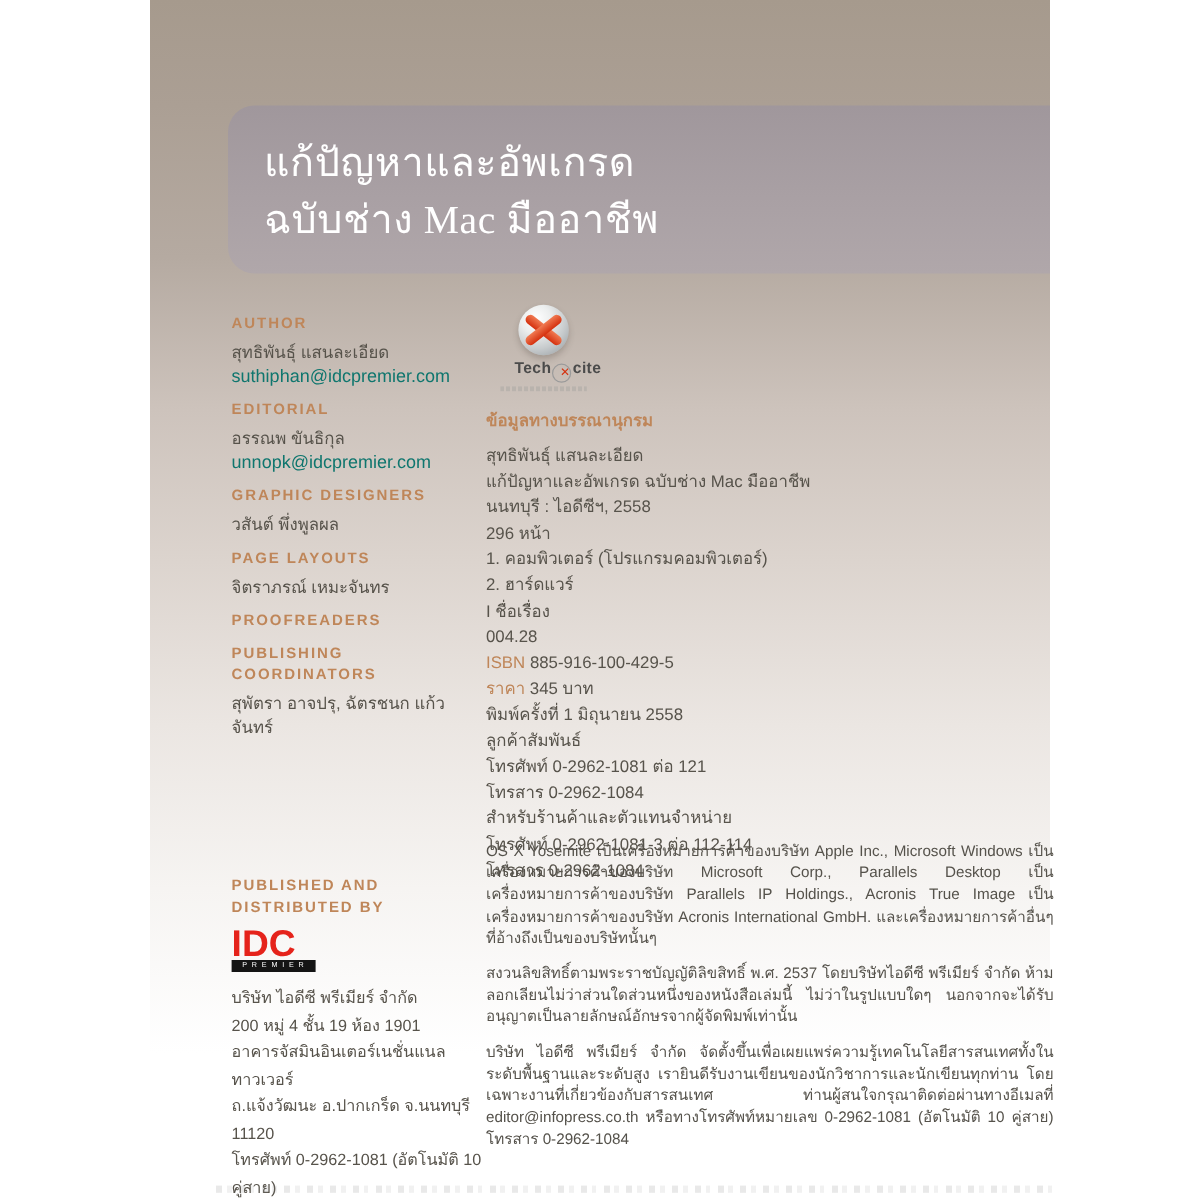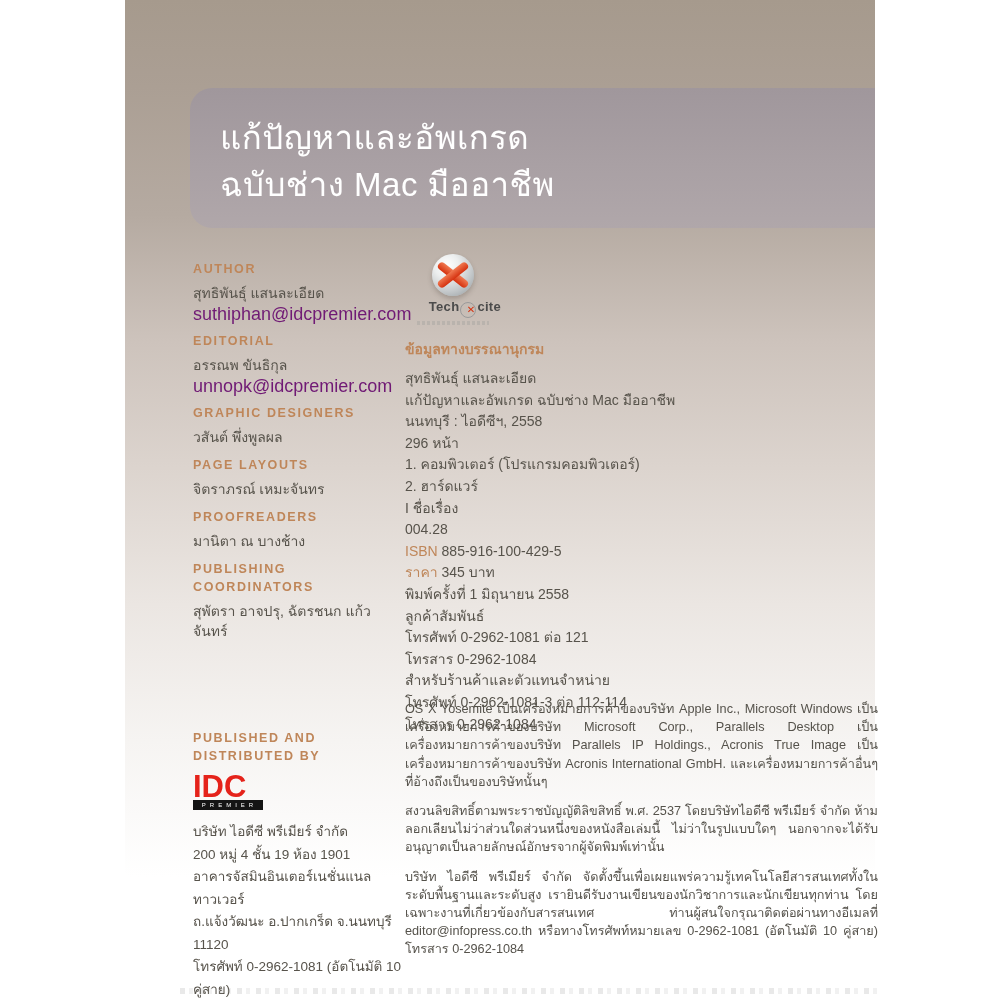--- a/index.html
+++ b/index.html
@@ -12,29 +12,29 @@
       background:linear-gradient(180deg,
         #a69a8d 0%, #ab9f94 9%, #b5aaa1 22%, #cdc3bc 35%,
         #dcd4ce 48%, #ebe6e2 62%, #f6f4f2 76%, #ffffff 90%);}
 
   
   .banner{position:absolute;left:190px;top:88px;width:685px;height:140px;
           border-radius:22px 0 0 22px;
           background:linear-gradient(180deg,#a0979c 0%, #a9a0a4 55%, #b0a7aa 100%);}
   .banner-inner{padding:26px 0 0 30px;}
   .title-line{color:#ffffff;font-weight:300;font-size:33px;line-height:47px;
-              letter-spacing:0.5px;}
+              letter-spacing:0.5px;font-family:Liberation Serif, serif;}
 
   
   .left-col{position:absolute;left:193px;top:260px;width:205px;}
   .sec-h{color:#bf8659;font-size:12.5px;font-weight:700;letter-spacing:1.6px;
          line-height:18px;margin:0 0 5px;}
   .credit{margin-bottom:9px;}
   .val{font-size:14px;color:#57534b;line-height:20px;margin:0 0 2px;}
-  .email{font-size:18px;line-height:18px;color:#701a75;}
+  .email{font-size:15px;line-height:18px;color:#0f766e;}
 
   
   .right-col{position:absolute;left:405px;top:254px;width:310px;}
   .tx-logo{width:96px;text-align:right;margin-left:0;}
   .tx-sphere{width:42px;height:42px;border-radius:50%;margin:0 auto 3px;
              position:relative;box-shadow:0 3px 5px rgba(60,50,45,0.25);
              background:radial-gradient(circle at 35% 28%, #ffffff 0%, #eceeee 30%, #c6cacc 62%, #8f979b 100%);}
   .tx-r{position:absolute;left:3px;top:17px;width:36px;height:8px;border-radius:4px;
         background:linear-gradient(180deg,#f07a52,#d5310f);}
   .tx-r1{transform:rotate(38deg);} .tx-r2{transform:rotate(-38deg);}
@@ -95,21 +95,20 @@
     <div class="credit">
       <div class="sec-h">GRAPHIC DESIGNERS</div>
       <div class="val">วสันต์ พึ่งพูลผล</div>
     </div>
     <div class="credit">
       <div class="sec-h">PAGE LAYOUTS</div>
       <div class="val">จิตราภรณ์ เหมะจันทร</div>
     </div>
     <div class="credit">
       <div class="sec-h">PROOFREADERS</div>
-      <div class="val">มานิตา ณ บางช้าง</div>
     </div>
     <div class="credit">
       <div class="sec-h">PUBLISHING COORDINATORS</div>
       <div class="val">สุพัตรา อาจปรุ, ฉัตรชนก แก้วจันทร์</div>
     </div>
   </div>
 
   <div class="right-col">
     <div class="tx-logo">
       <div class="tx-sphere">

